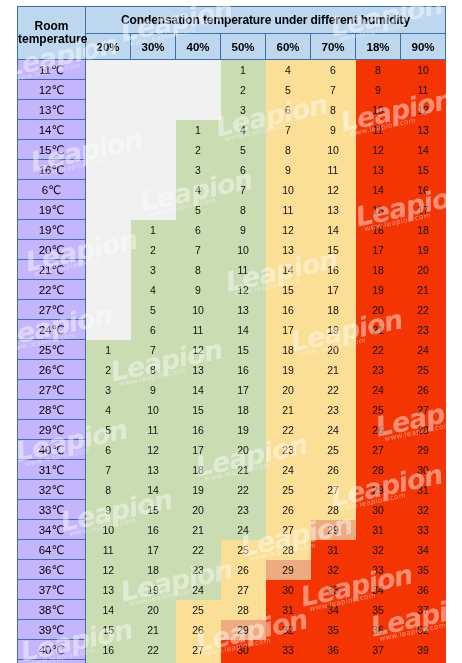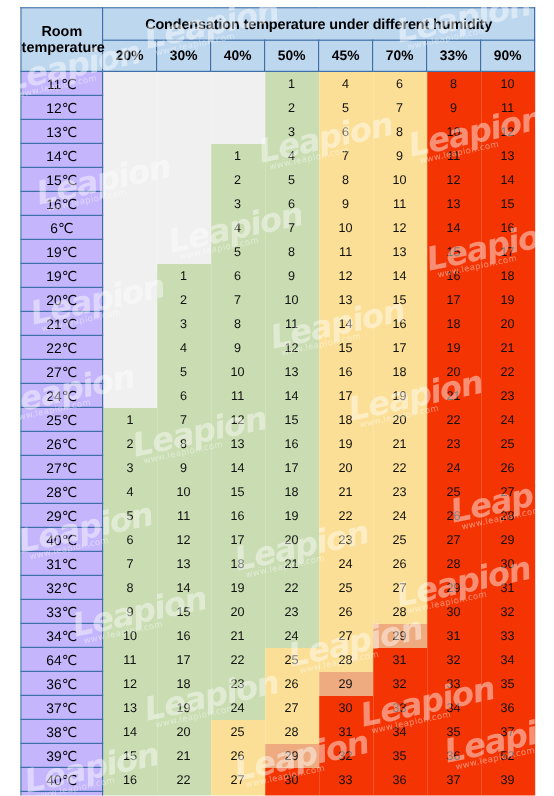--- a/index.html
+++ b/index.html
@@ -109,23 +109,23 @@
           <div>Room</div>
           <div>temperature</div>
         </th>
         <th class="hdr-span" colspan="8">Condensation temperature under different humidity</th>
       </tr>
       <tr id="humidity-header-row">
           <th class="hdr-hum">20%</th>
           <th class="hdr-hum">30%</th>
           <th class="hdr-hum">40%</th>
           <th class="hdr-hum">50%</th>
-          <th class="hdr-hum">45%</th>
+          <th class="hdr-hum">60%</th>
           <th class="hdr-hum">70%</th>
-          <th class="hdr-hum">33%</th>
+          <th class="hdr-hum">18%</th>
           <th class="hdr-hum">90%</th>
         </tr>
     </thead>
     <tbody id="table-body">
         <tr>
           <td class="rowlbl">11℃</td>
           <td class="cell c-blank"></td>
           <td class="cell c-blank"></td>
           <td class="cell c-blank"></td>
           <td class="cell c-green">1</td>

